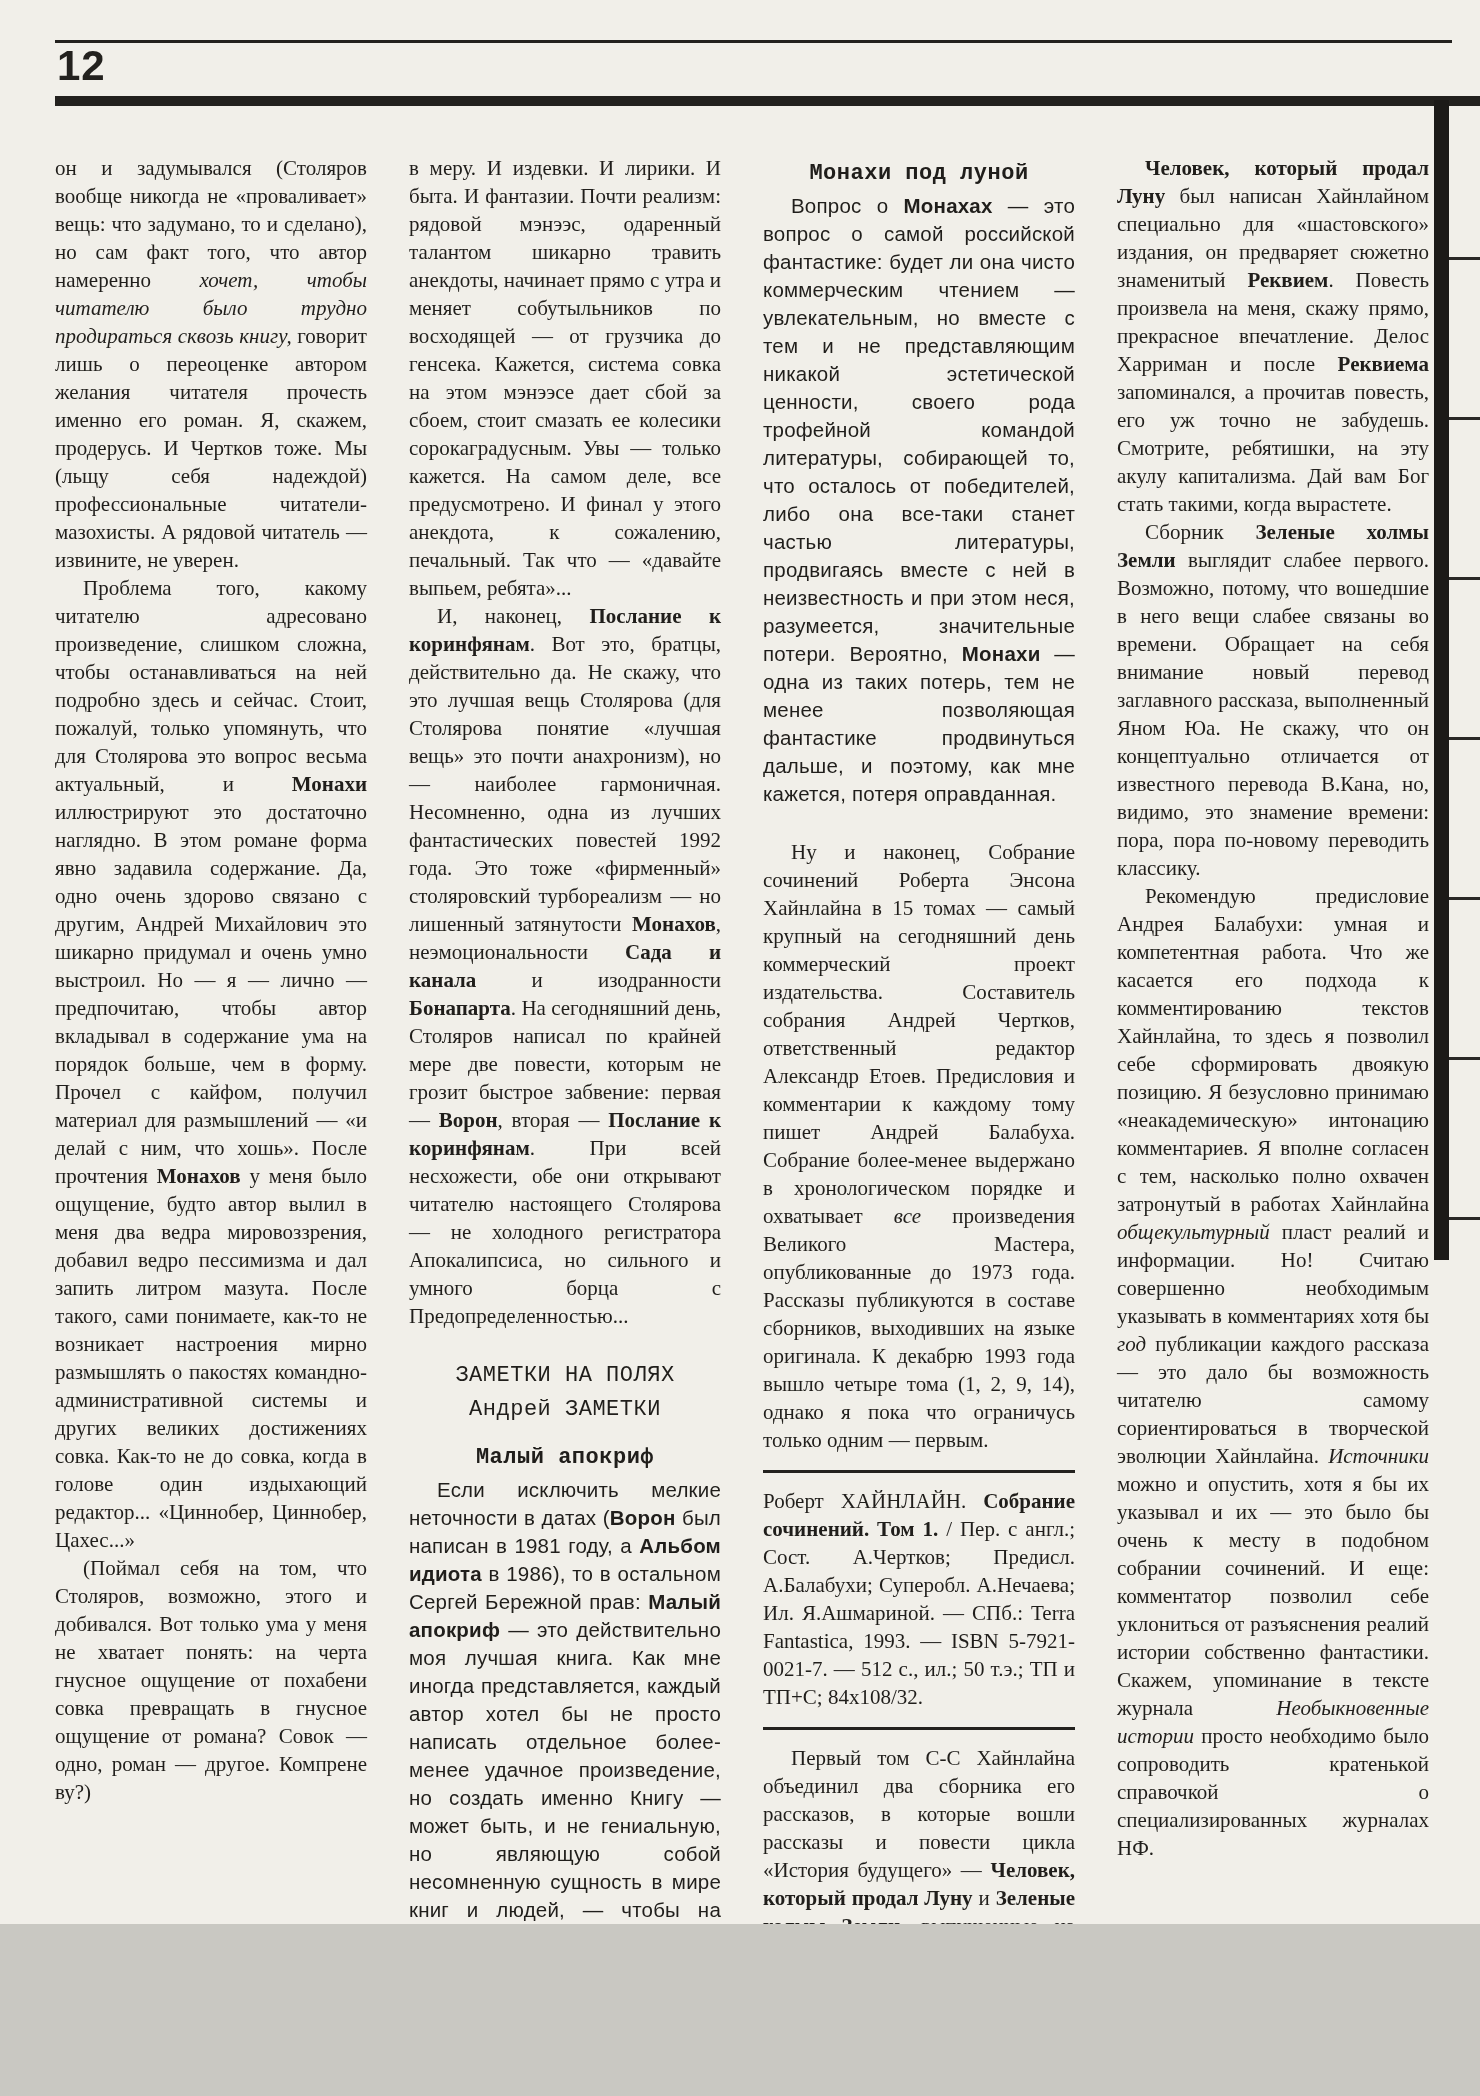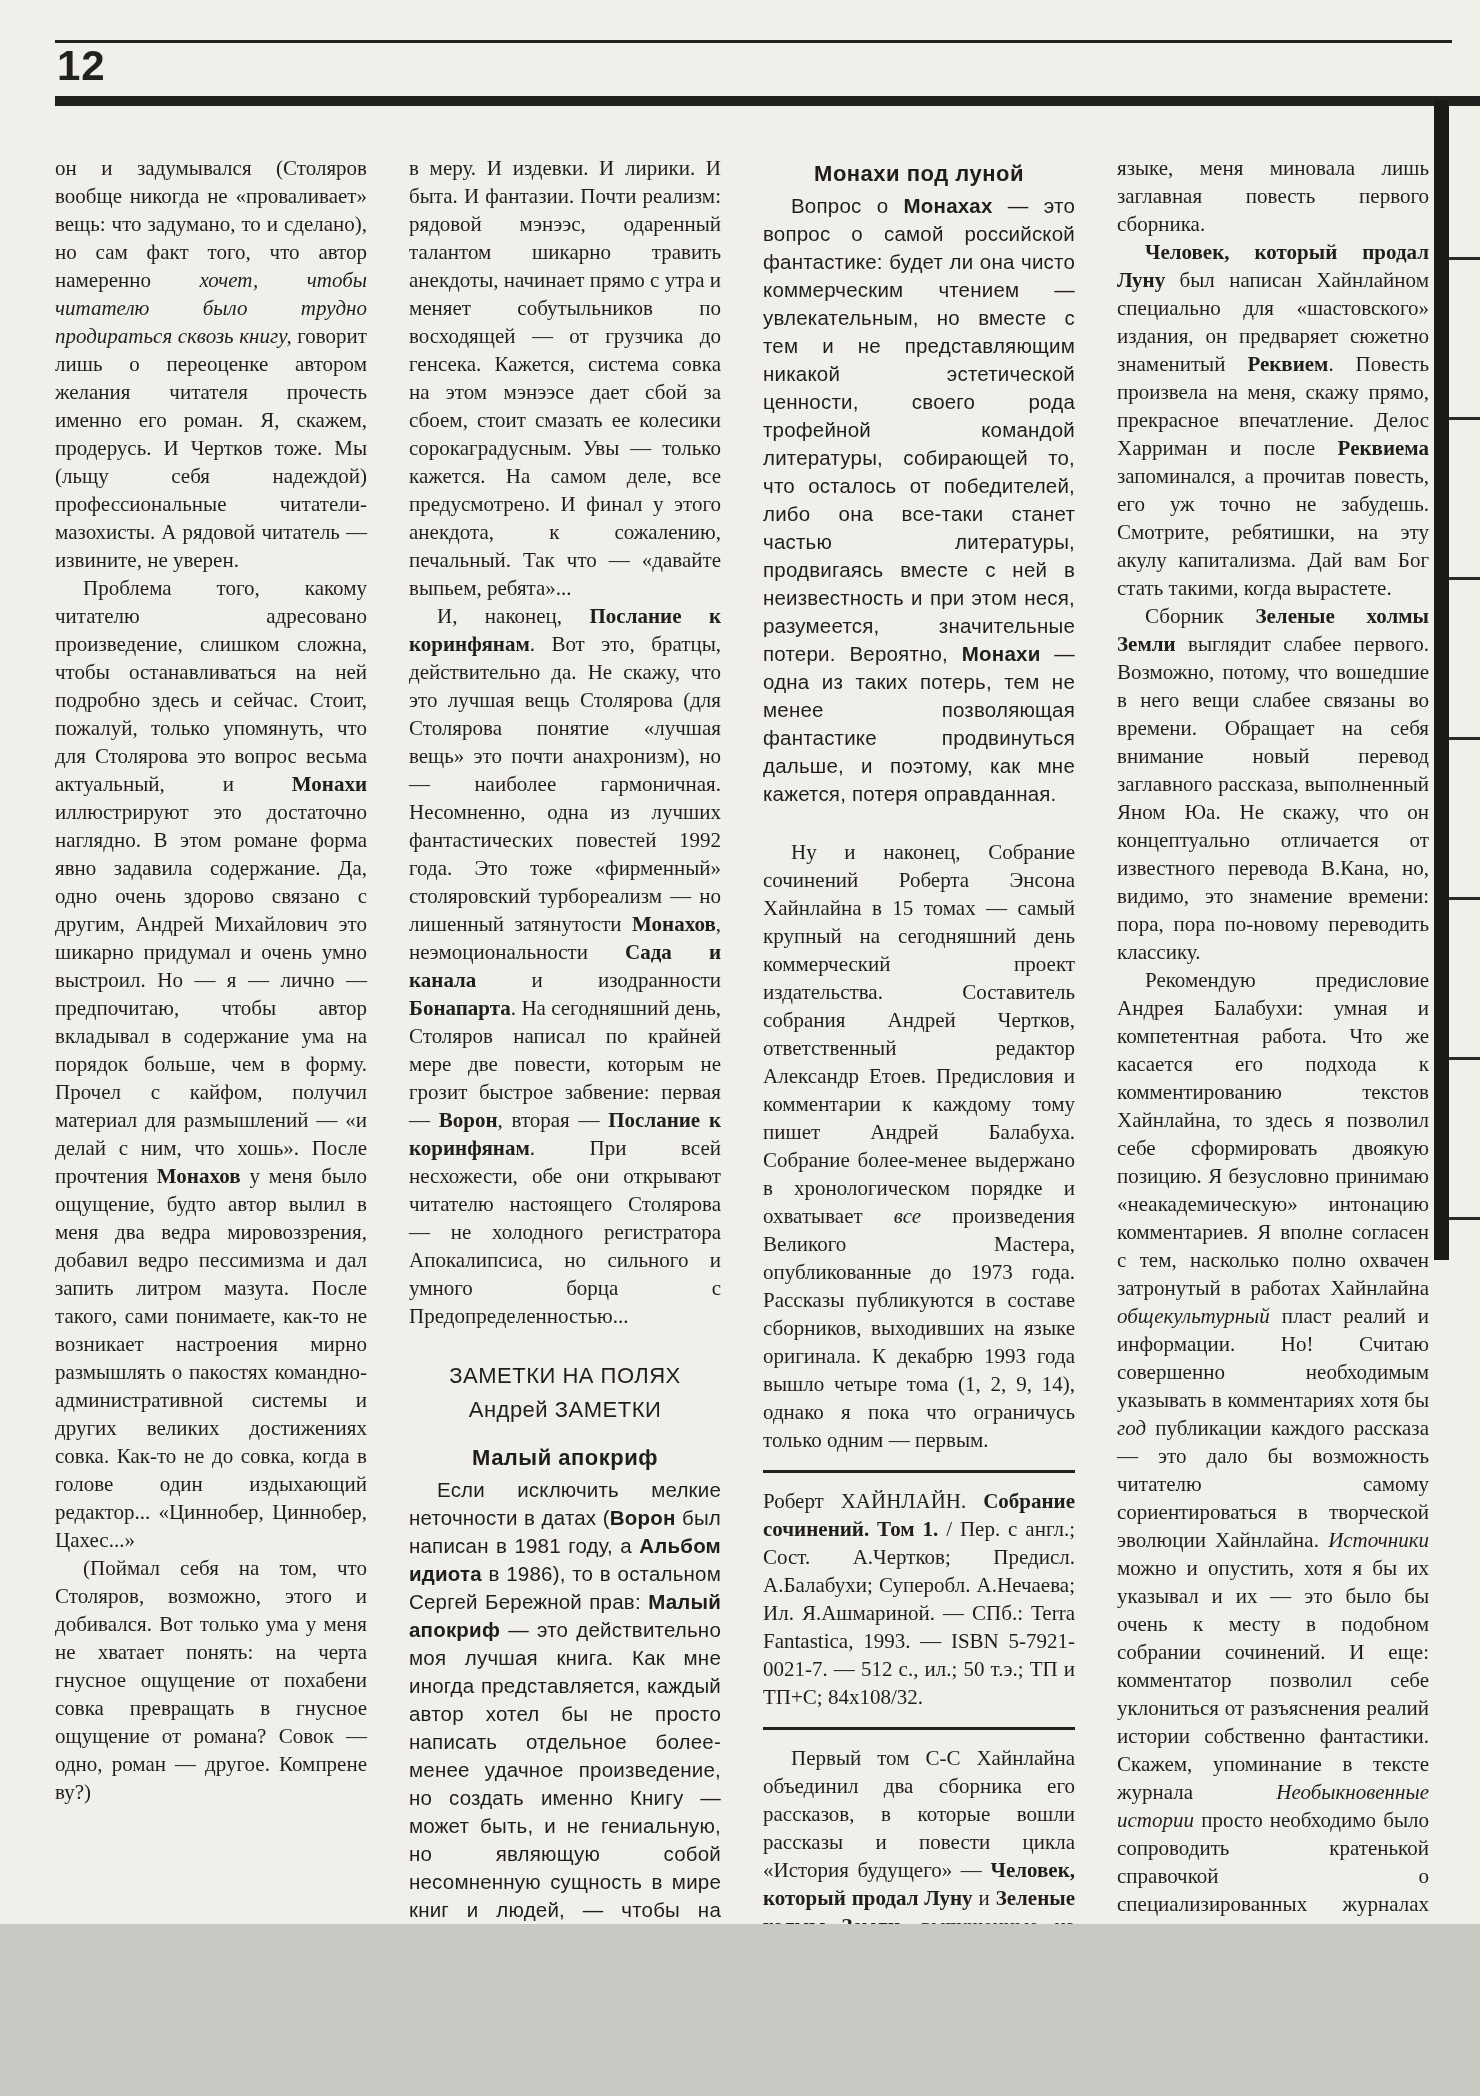--- a/index.html
+++ b/index.html
@@ -29,21 +29,21 @@
     hyphens:auto;margin-top:32px; -webkit-hyphens:auto;
   }
   .col-1 { left:55px; }
   .col-2 { left:409px; }
   .col-3 { left:763px; }
   .col-4 { left:1117px; }
   .para { margin:0; }
   .para.indent { text-indent:28px; }
   .alt { font-family:"Liberation Sans","DejaVu Sans",sans-serif; font-size:20.5px; letter-spacing:0.2px; }
   .heading {
-    text-align:center; font-family:Liberation Sans, sans-serif;
+    text-align:center; font-family:Liberation Mono, monospace;
     font-size:22px; margin:6px 0 4px 0; letter-spacing:0.5px;
   }
   .heading.bold { font-weight:bold; }
   .colrule { height:3px; background:#23211e; margin:16px 0 14px 0; }
   .spacer { width:100%; }
   
   .scan-edge-bar  { position:absolute; left:1434px; top:100px; width:15px; height:1160px; background:#1c1a18; }
   .scan-edge-cells{
     position:absolute; left:1449px; top:100px; width:31px; height:1160px;
     background:repeating-linear-gradient(to bottom,transparent 0 157px,#2a2826 157px 160px);
@@ -77,21 +77,20 @@
       <div class="heading bold">Монахи под луной</div>
       <p class="para indent alt">Вопрос о <b>Монахах</b> — это вопрос о самой российской фантастике: будет ли она чисто коммерческим чтением — увлекательным, но вместе с тем и не представляющим никакой эстетической ценности, своего рода трофейной командой литературы, собирающей то, что осталось от победителей, либо она все-таки станет частью литературы, продвигаясь вместе с ней в неизвестность и при этом неся, разумеется, значительные потери. Вероятно, <b>Монахи</b> — одна из таких потерь, тем не менее позволяющая фантастике продвинуться дальше, и поэтому, как мне кажется, потеря оправданная.</p>
       <div class="spacer" style="height: 30px;"></div>
       <p class="para indent">Ну и наконец, Собрание сочинений Роберта Энсона Хайнлайна в 15 томах — самый крупный на сегодняшний день коммерческий проект издательства. Составитель собрания Андрей Чертков, ответственный редактор Александр Етоев. Предисловия и комментарии к каждому тому пишет Андрей Балабуха. Собрание более-менее выдержано в хронологическом порядке и охватывает <i>все</i> произведения Великого Мастера, опубликованные до 1973 года. Рассказы публикуются в составе сборников, выходивших на языке оригинала. К декабрю 1993 года вышло четыре тома (1, 2, 9, 14), однако я пока что ограничусь только одним — первым.</p>
       <div class="colrule"></div>
       <p class="para">Роберт ХАЙНЛАЙН. <b>Собрание сочинений. Том 1.</b> / Пер. с англ.; Сост. А.Чертков; Предисл. А.Балабухи; Суперобл. А.Нечаева; Ил. Я.Ашмариной. — СПб.: Terra Fantastica, 1993. — ISBN 5-7921-0021-7. — 512 с., ил.; 50 т.э.; ТП и ТП+С; 84x108/32.</p>
       <div class="colrule"></div>
       <p class="para indent">Первый том С-С Хайнлайна объединил два сборника его рассказов, в которые вошли рассказы и повести цикла «История будущего» — <b>Человек, который продал Луну</b> и <b>Зеленые холмы Земли</b>, выпущенные на языке оригинала издательством «Shasta» соответственно в 1950 и 1951 годах. Практически все вошедшие в том рассказы уже выходили на русском</p>
     </div>
   <div class="col col-4">
-      <p class="para">языке, меня миновала лишь заглавная повесть первого сборника.</p>
       <p class="para indent"><b>Человек, который продал Луну</b> был написан Хайнлайном специально для «шастовского» издания, он предваряет сюжетно знаменитый <b>Реквием</b>. Повесть произвела на меня, скажу прямо, прекрасное впечатление. Делос Харриман и после <b>Реквиема</b> запоминался, а прочитав повесть, его уж точно не забудешь. Смотрите, ребятишки, на эту акулу капитализма. Дай вам Бог стать такими, когда вырастете.</p>
       <p class="para indent">Сборник <b>Зеленые холмы Земли</b> выглядит слабее первого. Возможно, потому, что вошедшие в него вещи слабее связаны во времени. Обращает на себя внимание новый перевод заглавного рассказа, выполненный Яном Юа. Не скажу, что он концептуально отличается от известного перевода В.Кана, но, видимо, это знамение времени: пора, пора по-новому переводить классику.</p>
       <p class="para indent">Рекомендую предисловие Андрея Балабухи: умная и компетентная работа. Что же касается его подхода к комментированию текстов Хайнлайна, то здесь я позволил себе сформировать двоякую позицию. Я безусловно принимаю «неакадемическую» интонацию комментариев. Я вполне согласен с тем, насколько полно охвачен затронутый в работах Хайнлайна <i>общекультурный</i> пласт реалий и информации. Но! Считаю совершенно необходимым указывать в комментариях хотя бы <i>год</i> публикации каждого рассказа — это дало бы возможность читателю самому сориентироваться в творческой эволюции Хайнлайна. <i>Источники</i> можно и опустить, хотя я бы их указывал и их — это было бы очень к месту в подобном собрании сочинений. И еще: комментатор позволил себе уклониться от разъяснения реалий истории собственно фантастики. Скажем, упоминание в тексте журнала <i>Необыкновенные истории</i> просто необходимо было сопроводить кратенькой справочкой о специализированных журналах НФ.</p>
     </div>
 
   <div class="scan-edge-bar"></div>
   <div class="scan-edge-cells"></div>
 </div>
 
 </body></html>

